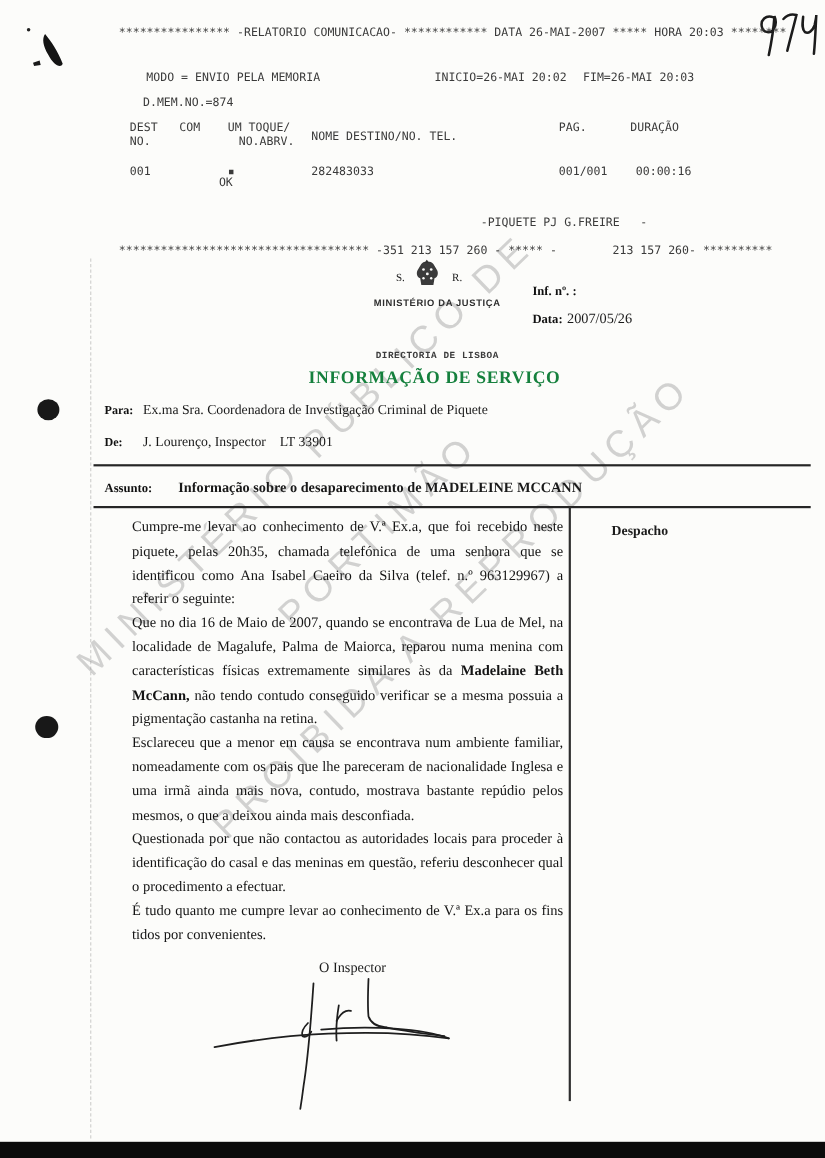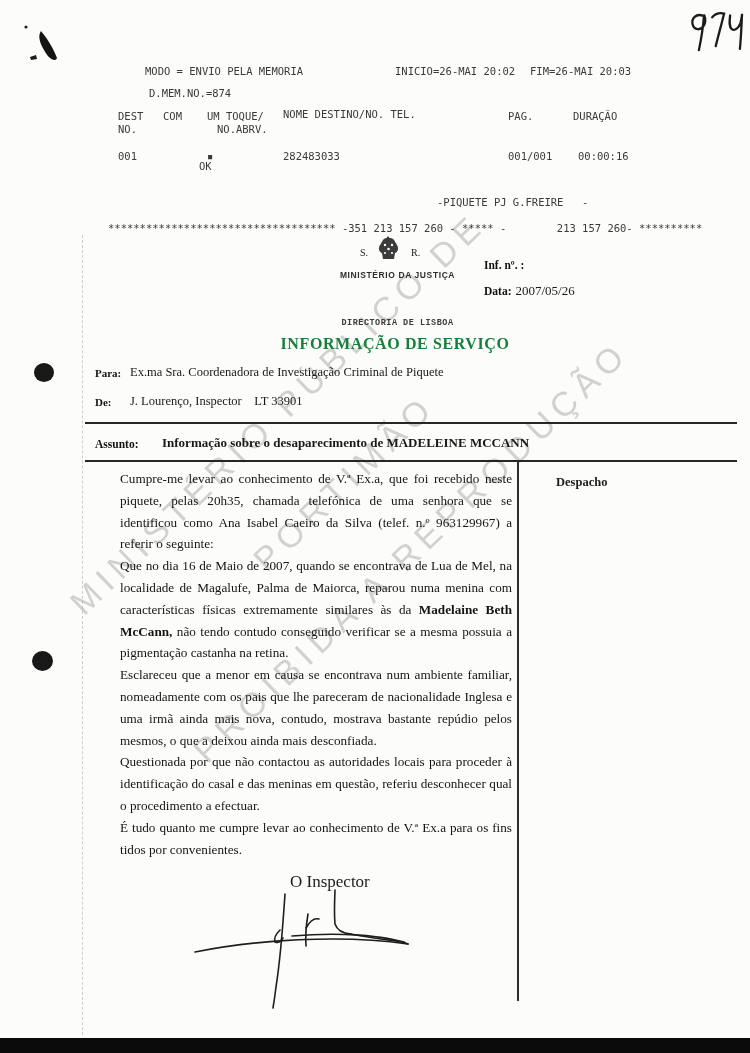--- a/index.html
+++ b/index.html
@@ -64,32 +64,33 @@
         <path d="M16,9 C9,6 4,11 5,17 C6,23 13,24 16,19 C19,15 18,11 17,8 C16,16 14,28 10,43"></path>
         <path d="M25,11 C29,7 34,7 37,8 C34,18 30,30 27,40"></path>
         <path d="M43,10 C42,16 41,21 44,24 C47,26 51,23 53,18 C54,14 55,11 55,9 C54,18 53,31 51,44"></path>
       </g>
     </svg>
   </div>
   <div class="hole" style="left:34px;top:363px;width:20px;height:19px;"></div>
   <div class="hole" style="left:32px;top:651px;width:21px;height:20px;"></div>
   <div class="edge-line" style="left:82px;top:235px;height:800px;"></div>
 
-  <div class="abs fax" style="left:133px;top:65px;margin-left:12px;">MODO = ENVIO PELA MEMORIA</div>
+  <div class="abs fax pre" style="left:108px;top:24px;">**************** -RELATORIO COMUNICACAO- ************ DATA 26-MAI-2007 ***** HORA 20:03 ********</div>
+  <div class="abs fax" style="left:133px;top:65px;">MODO = ENVIO PELA MEMORIA</div>
   <div class="abs fax" style="left:395px;top:65px;">INICIO=26-MAI 20:02</div>
   <div class="abs fax" style="left:530px;top:65px;">FIM=26-MAI 20:03</div>
-  <div class="abs fax" style="left:149px;top:87px;text-align:right;">D.MEM.NO.=874</div>
+  <div class="abs fax" style="left:130px;top:87px;text-align:right;">D.MEM.NO.=874</div>
 
   <div>
     <div class="abs fax" style="left:118px;top:110px;">DEST</div>
     <div class="abs fax" style="left:118px;top:123px;">NO.</div>
     <div class="abs fax" style="left:163px;top:110px;">COM</div>
     <div class="abs fax" style="left:207px;top:110px;">UM TOQUE/</div>
     <div class="abs fax" style="left:217px;top:123px;">NO.ABRV.</div>
-    <div class="abs fax" style="left:283px;top:108px;">NOME DESTINO/NO. TEL.</div>
+    <div class="abs fax" style="left:283px;top:118px;">NOME DESTINO/NO. TEL.</div>
     <div class="abs fax" style="left:508px;top:110px;">PAG.</div>
     <div class="abs fax" style="left:573px;top:110px;">DURAÇÃO</div>
     <div>
       <div class="abs fax" style="left:118px;top:150px;">001</div>
       <div class="abs fax" style="left:163px;top:160px;margin-left:36px;">OK</div>
       <div class="abs fax" style="left:207px;top:150px;">▪</div>
       <div class="abs fax" style="left:283px;top:150px;">282483033</div>
       <div class="abs fax" style="left:508px;top:150px;">001/001</div>
       <div class="abs fax" style="left:578px;top:150px;">00:00:16</div>
     </div>
@@ -138,21 +139,21 @@
   <div class="abs" style="left:556px;top:475px;font-size:12.5px;font-weight:bold;">Despacho</div>
 
   <div id="body-paragraphs">
       <p><span>Cumpre-me levar ao conhecimento de V.ª Ex.a, que foi recebido neste piquete, pelas 20h35, chamada telefónica de uma senhora que se identificou como Ana Isabel Caeiro da Silva (telef. n.º 963129967) a referir o seguinte:</span></p>
       <p><span>Que no dia 16 de Maio de 2007, quando se encontrava de Lua de Mel, na localidade de Magalufe, Palma de Maiorca, reparou numa menina com características físicas extremamente similares às da </span><span class="bold">Madelaine Beth McCann,</span><span> não tendo contudo conseguido verificar se a mesma possuia a pigmentação castanha na retina.</span></p>
       <p><span>Esclareceu que a menor em causa se encontrava num ambiente familiar, nomeadamente com os pais que lhe pareceram de nacionalidade Inglesa e uma irmã ainda mais nova, contudo, mostrava bastante repúdio pelos mesmos, o que a deixou ainda mais desconfiada.</span></p>
       <p><span>Questionada por que não contactou as autoridades locais para proceder à identificação do casal e das meninas em questão, referiu desconhecer qual o procedimento a efectuar.</span></p>
       <p><span>É tudo quanto me cumpre levar ao conhecimento de V.ª Ex.a para os fins tidos por convenientes.</span></p>
     </div>
 
-  <div class="abs" style="left:290px;top:872px;font-size:17px;">O Inspector</div>
+  <div class="abs" style="left:290px;top:872px;font-size:13px;">O Inspector</div>
 
   <div class="abs" style="left:180px;top:882px;">
     <svg width="260" height="130" viewBox="0 0 260 130">
       <g fill="none" stroke="#1e1e1e" stroke-width="1.6" stroke-linecap="round">
         <path d="M15,70 C75,58 160,52 228,62"></path>
         <path d="M228,62 C205,53 158,50 112,54"></path>
         <path d="M105,12 C103,42 100,80 96,105 C95,113 94,120 93,126"></path>
         <path d="M100,48 q-7,7 -5,12 q4,2 8,-4"></path>
         <path d="M128,32 q-3,18 -2,32"></path>
         <path d="M126,46 q6,-11 13,-9"></path>

